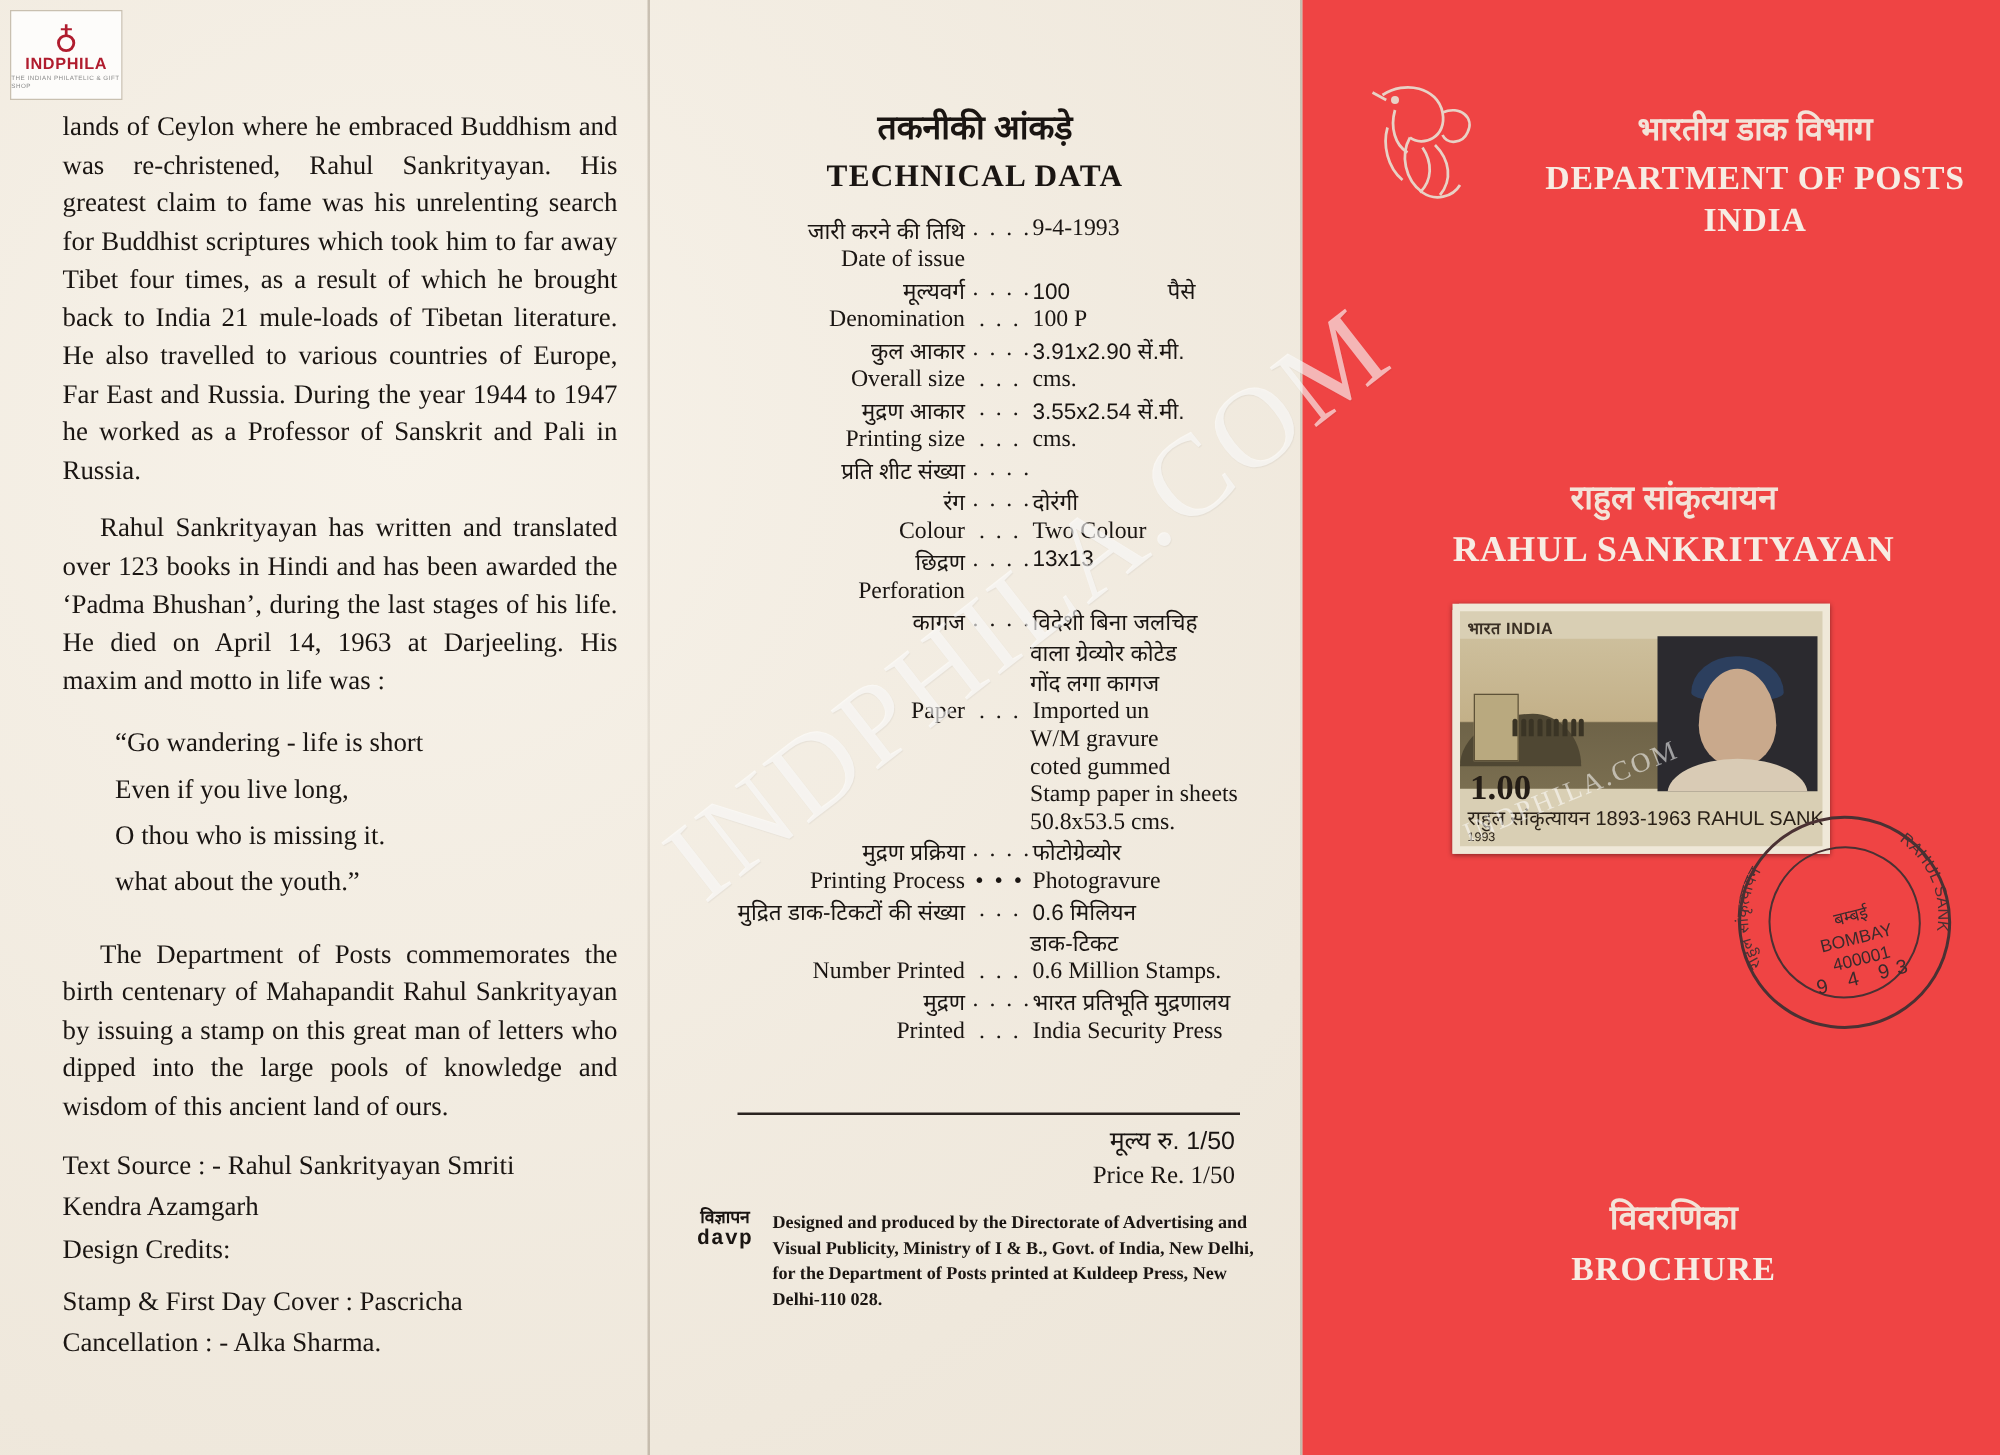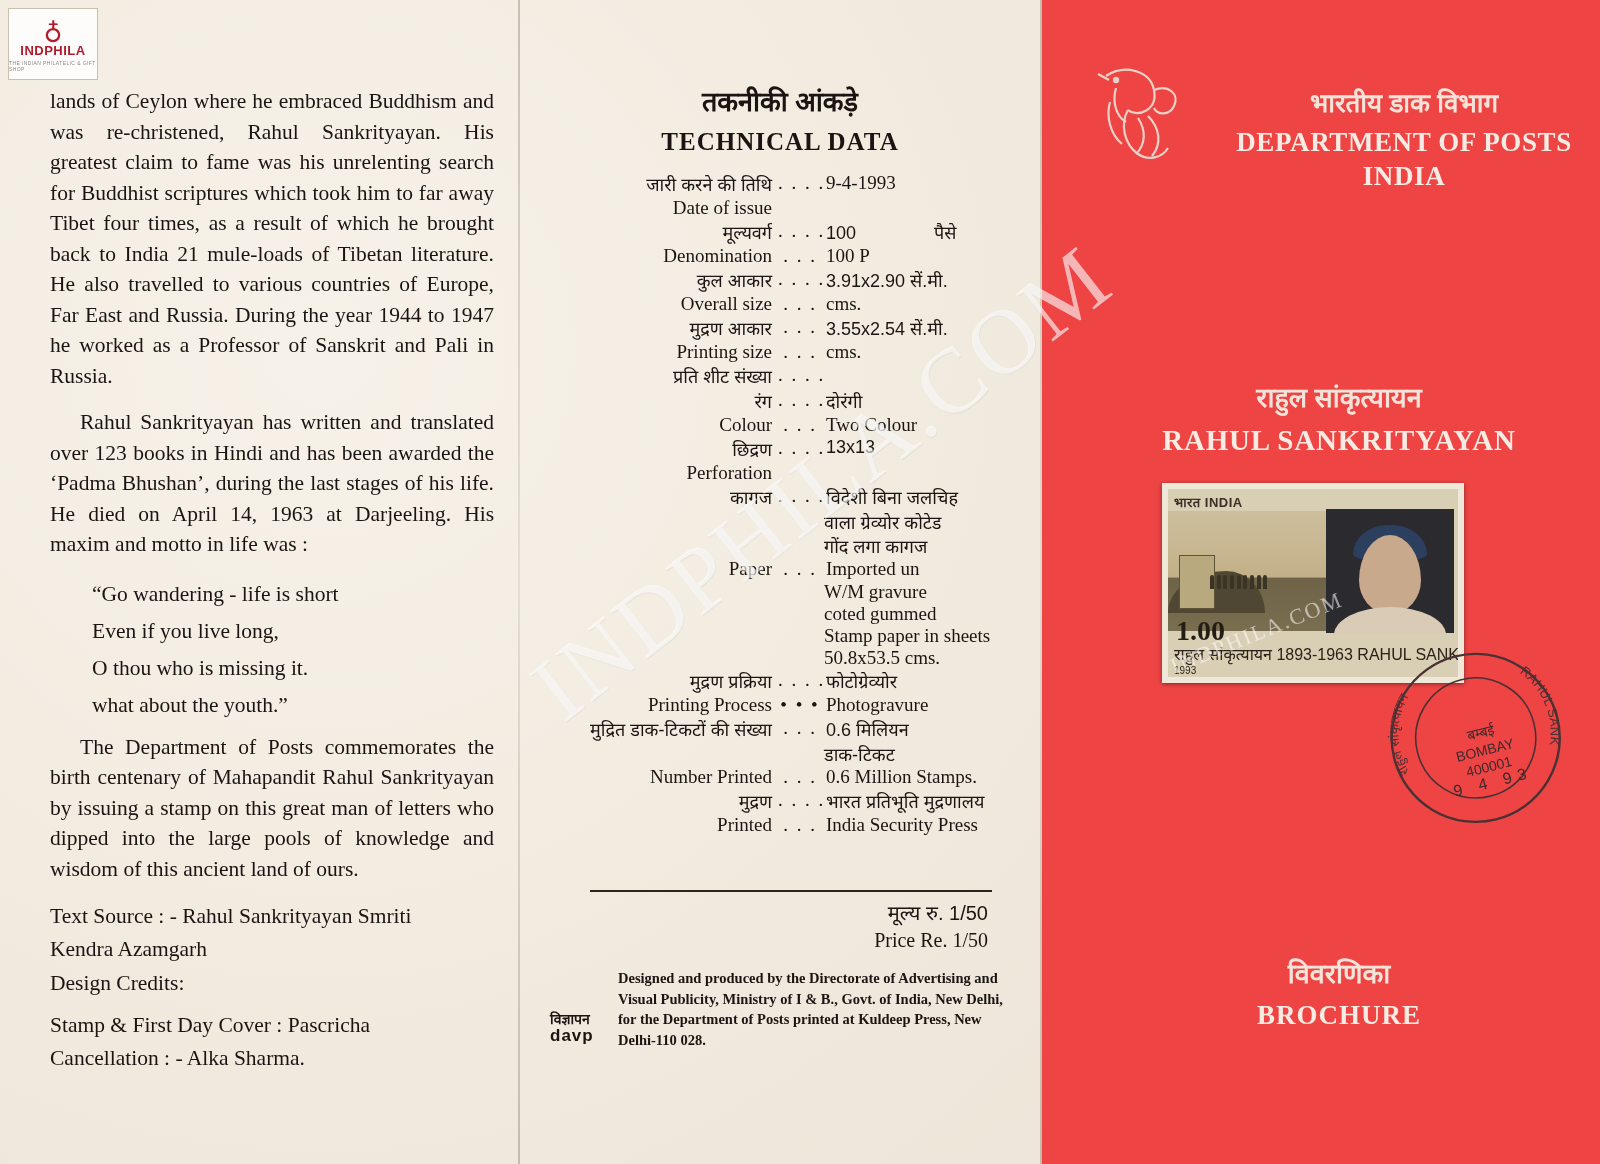--- a/index.html
+++ b/index.html
@@ -83,21 +83,21 @@
     font-size: 21.5px;
     line-height: 1.42;
   }
   .left-body p {
     margin: 0 0 16px 0;
     text-align: justify;
     text-justify: inter-word;
   }
   .left-body p.indent { text-indent: 30px; }
   .quote {
-    margin: 6px 0 8px 0;
+    margin: 6px 0 24px 0;
     padding-left: 42px;
     line-height: 1.72;
   }
   .quote div { white-space: nowrap; }
   .credits {
     margin-top: 2px;
     line-height: 1.5;
   }
   .credits div { margin-bottom: 1px; }
   .credits .gap { margin-top: 10px; }
@@ -176,23 +176,24 @@
     right: 52px;
     top: 900px;
     text-align: right;
     font-size: 20px;
     line-height: 1.35;
   }
   .price .hi { font-family: "Liberation Sans", sans-serif; }
   .davp {
     position: absolute;
     left: 30px;
-    top: 1012px;
+    top: 968px;
     width: 60px;
-    font-family: Liberation Sans, sans-serif;
+    text-align: center;
+    font-family: Liberation Mono, monospace;
     font-weight: bold;
     color: #1a1512;
     line-height: 1.1;
   }
   .davp .d1 { font-size: 14px; }
   .davp .d2 { font-size: 17px; letter-spacing: 1px; }
   .colophon {
     position: absolute;
     left: 98px;
     right: 24px;

